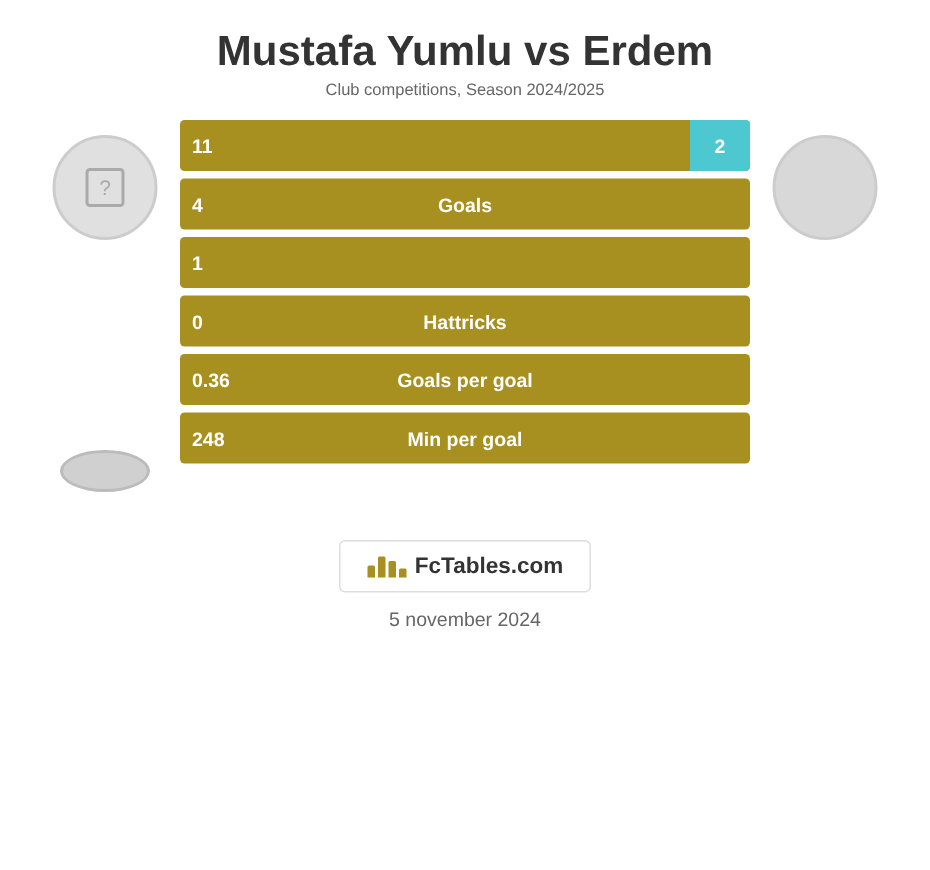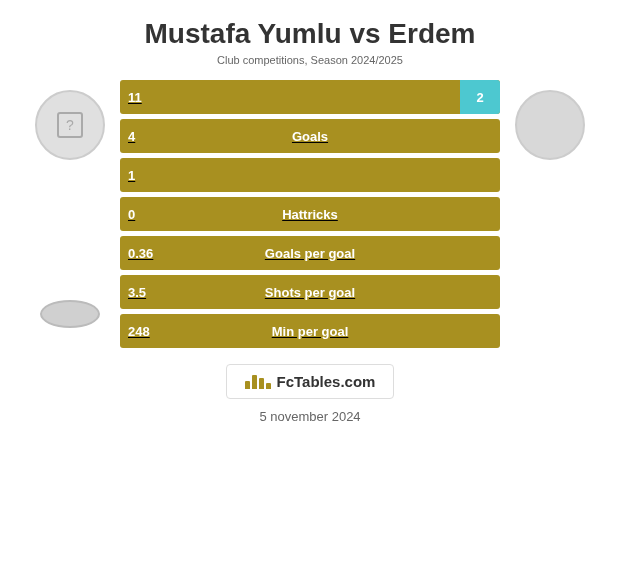--- a/index.html
+++ b/index.html
@@ -87,21 +87,20 @@
     .bar-bg {
       background: #a89020;
       border-radius: 3px;
       height: 34px;
       display: flex;
       align-items: center;
       justify-content: space-between;
       padding: 0 8px;
       flex: 1;
       position: relative;
-      text-decoration: underline;
     }
 
     .bar-value-left {
       font-size: 13px;
       font-weight: bold;
       color: #fff;
       min-width: 30px;
     }
 
     .bar-label {
@@ -130,21 +129,21 @@
       display: flex;
       align-items: center;
       justify-content: center;
       padding: 0 8px;
       font-size: 13px;
       font-weight: bold;
       color: #fff;
     }
 
     .logo-area {
-      margin-top: 16px;
+      margin-top: 32px;
       background: #fff;
       border: 1px solid #ddd;
       border-radius: 4px;
       padding: 8px 18px;
       display: flex;
       align-items: center;
       gap: 2px;
     }
 
     .footer-date {
@@ -200,27 +199,20 @@
       </div>
       <div class="stat-row">
         <div class="bar-bg">
           <span class="bar-value-left">0.36</span>
           <span class="bar-label">Goals per goal</span>
           <span class="bar-value-right"></span>
         </div>
       </div>
       <div class="stat-row">
         <div class="bar-bg">
-          <span class="bar-value-left">3.5</span>
-          <span class="bar-label">Shots per goal</span>
-          <span class="bar-value-right"></span>
-        </div>
-      </div>
-      <div class="stat-row">
-        <div class="bar-bg">
           <span class="bar-value-left">248</span>
           <span class="bar-label">Min per goal</span>
           <span class="bar-value-right"></span>
         </div>
       </div>
     </div>
 
   <div class="player-right">
     <div class="avatar" style="background:#d8d8d8;">
     </div>

